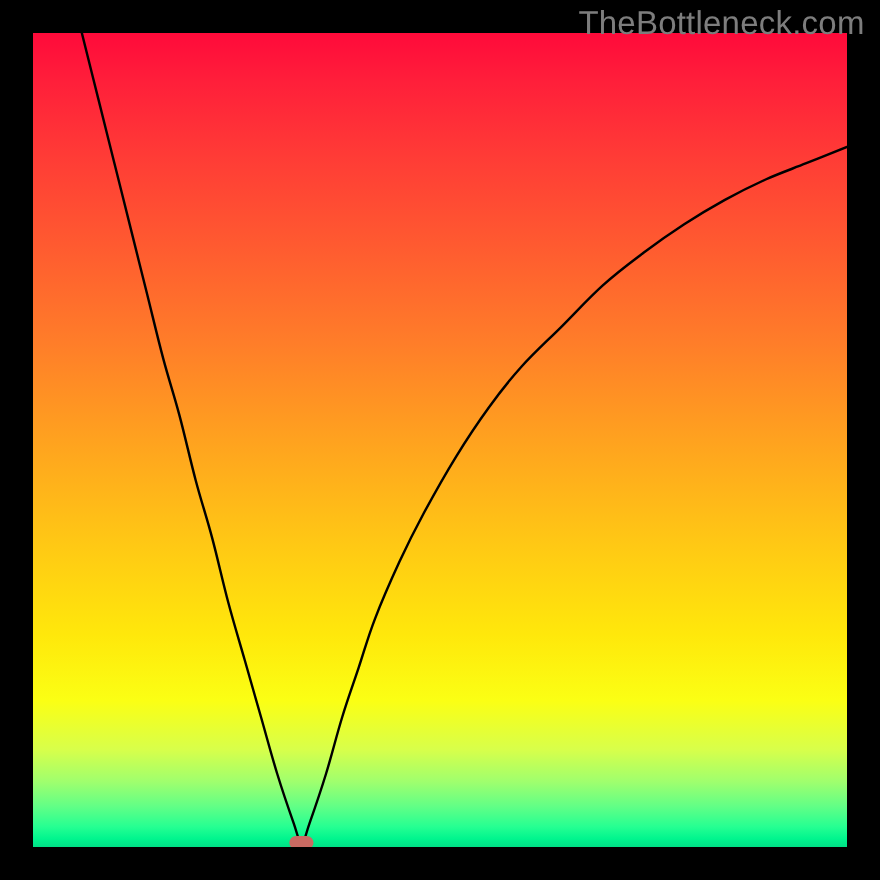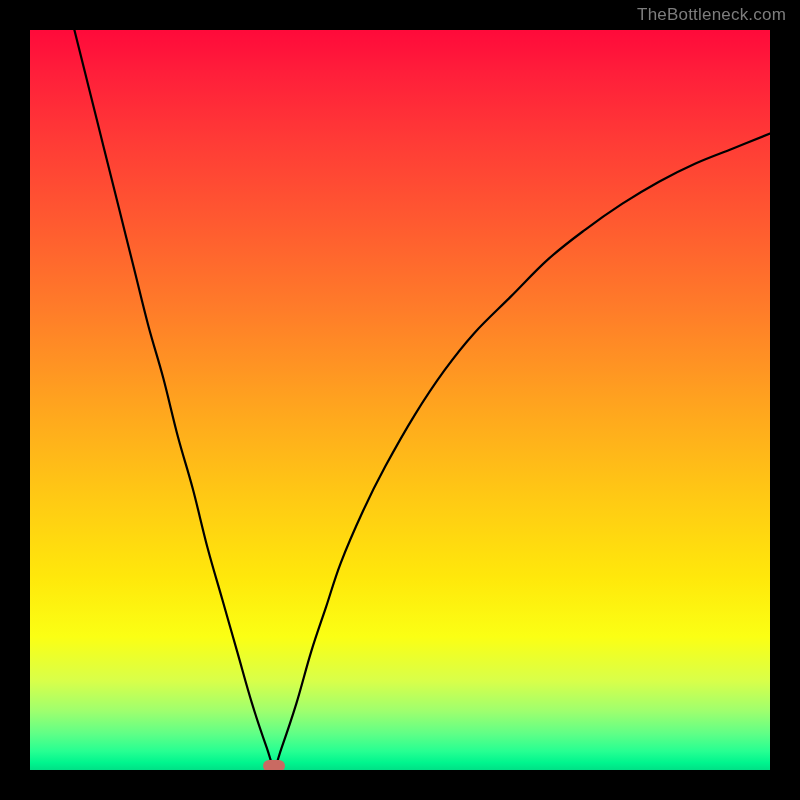--- a/index.html
+++ b/index.html
@@ -56,21 +56,21 @@
     height: 12px;
     background: #c96a62;
     border-radius: 6px;
     transform: translate(-50%, -50%);
   }
   .watermark {
     position: absolute;
     top: 5px;
     right: 14px;
     color: #7d7d7d;
-    font-size: 17px;
+    font-size: 30px;
     font-weight: 500;
     letter-spacing: 0.2px;
     user-select: none;
   }
 </style>
 </head>
 <body>
 
 <div class="frame">
   <div class="plot">

